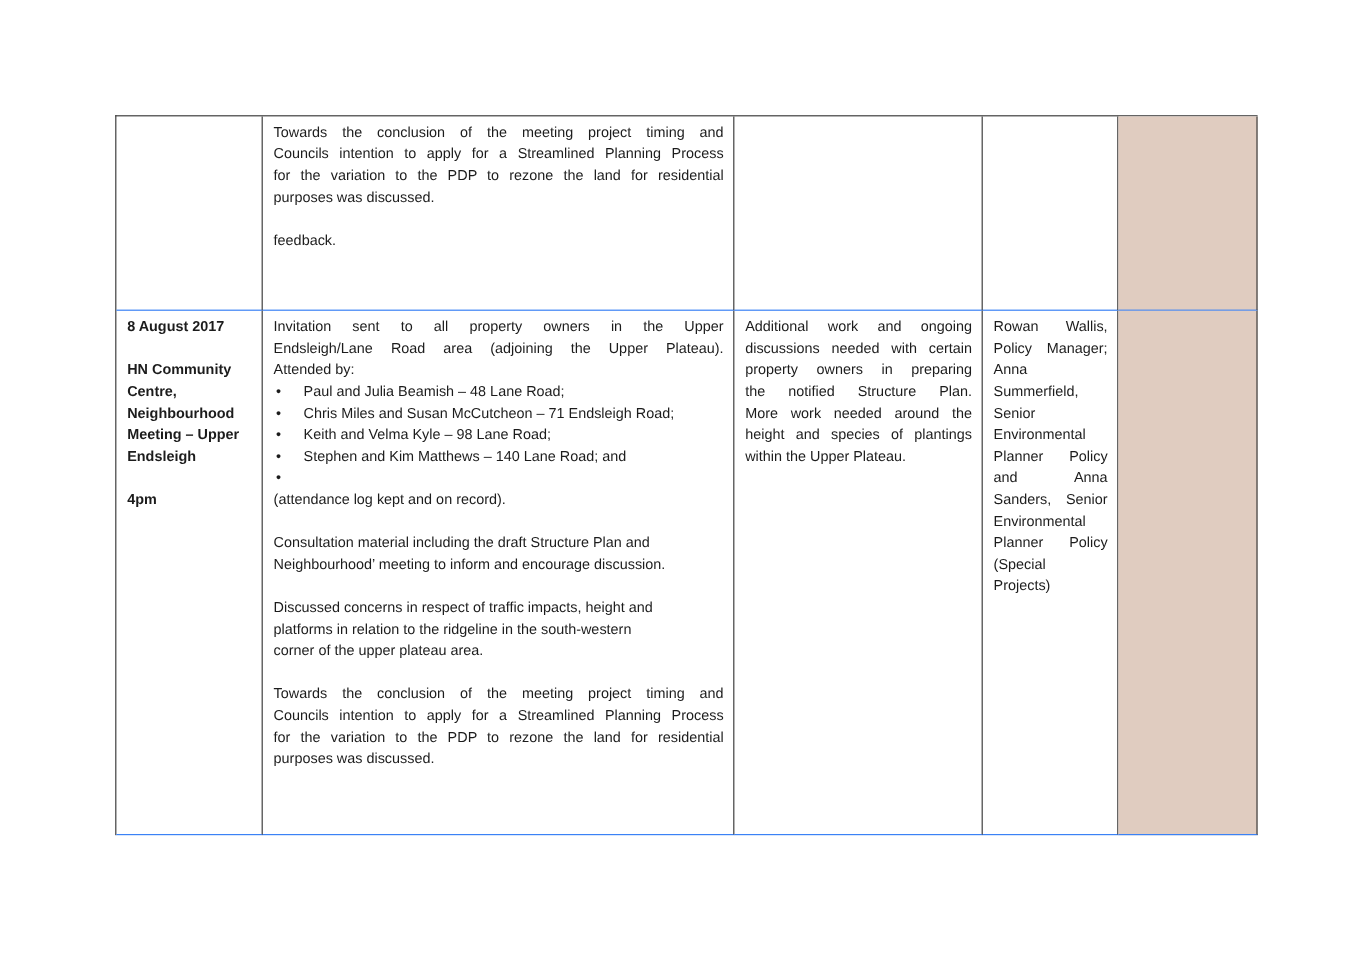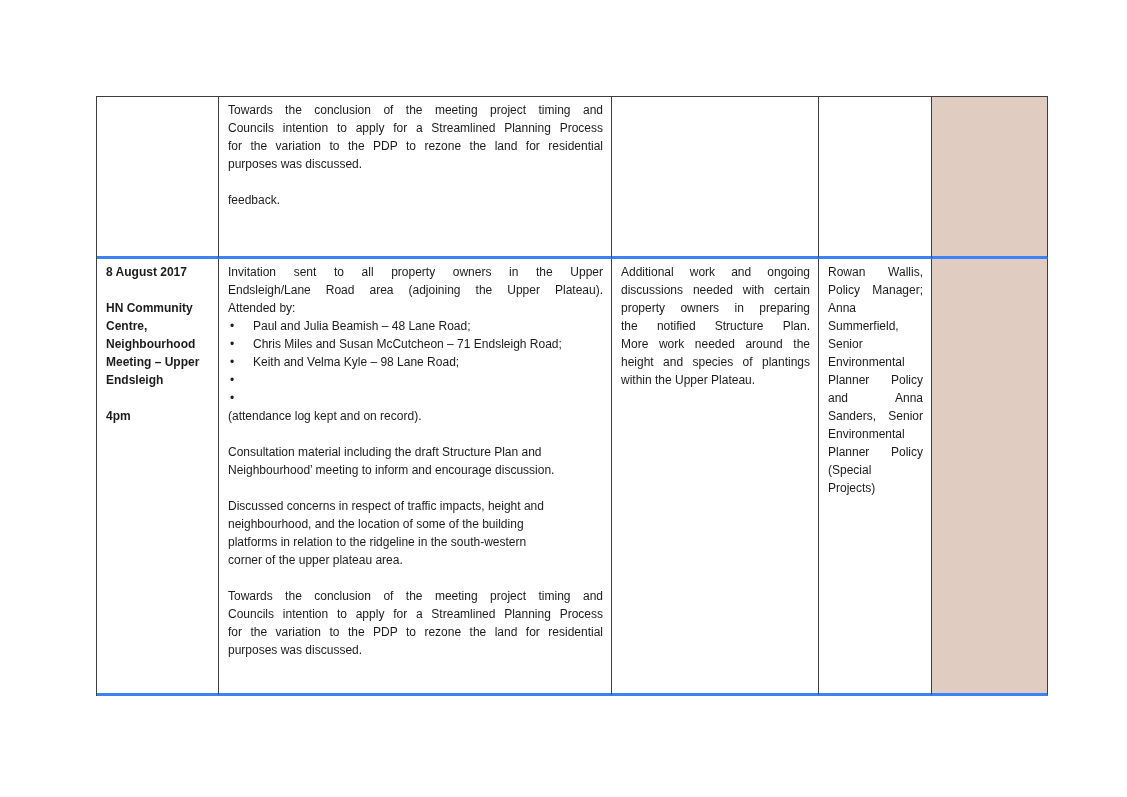--- a/index.html
+++ b/index.html
@@ -23,21 +23,21 @@
     top: 96px;
     display: grid;
     grid-template-columns: 122px 393px 207px 113px 116px;
     grid-template-rows: 162px 437px;
     border-top: 1px solid #3f3f3f;
     border-left: 1px solid #3f3f3f;
   }
   .cell {
     box-sizing: border-box;
     border-right: 1px solid #3f3f3f;
-    border-bottom: 3px solid #3b82f6;
+    border-bottom: 1px solid #3b82f6;
     padding: 4px 8px 0 9px;
     font-size: 12px;
     color: #1c1c1c;
     overflow: hidden;
   }
   .cell.hl { background: #e0ccc0; }
   .cell.bold { font-weight: 700; }
   .line {
     line-height: 18px;
     min-height: 18px;
@@ -85,29 +85,28 @@
         <div class="line g">&nbsp;</div>
         <div class="line l">4pm</div>
       </div>
       <div class="cell">
         <div class="line j">Invitation sent to all property owners in the Upper</div>
         <div class="line j">Endsleigh/Lane Road area (adjoining the Upper Plateau).</div>
         <div class="line l">Attended by:</div>
         <div class="line b"><span class="bullet">•</span><span>Paul and Julia Beamish – 48 Lane Road;</span></div>
         <div class="line b"><span class="bullet">•</span><span>Chris Miles and Susan McCutcheon – 71 Endsleigh Road;</span></div>
         <div class="line b"><span class="bullet">•</span><span>Keith and Velma Kyle – 98 Lane Road;</span></div>
-        <div class="line b"><span class="bullet">•</span></div>
+        <div class="line b"><span class="bullet">•</span><span>Stephen and Kim Matthews – 140 Lane Road; and</span></div>
         <div class="line b"><span class="bullet">•</span></div>
         <div class="line l">(attendance log kept and on record).</div>
         <div class="line g">&nbsp;</div>
         <div class="line l">Consultation material including the draft Structure Plan and</div>
         <div class="line l">Neighbourhood’ meeting to inform and encourage discussion.</div>
         <div class="line g">&nbsp;</div>
         <div class="line l">Discussed concerns in respect of traffic impacts, height and</div>
-        <div class="line l">neighbourhood, and the location of some of the building</div>
         <div class="line l">platforms in relation to the ridgeline in the south-western</div>
         <div class="line l">corner of the upper plateau area.</div>
         <div class="line g">&nbsp;</div>
         <div class="line j">Towards the conclusion of the meeting project timing and</div>
         <div class="line j">Councils intention to apply for a Streamlined Planning Process</div>
         <div class="line j">for the variation to the PDP to rezone the land for residential</div>
         <div class="line l">purposes was discussed.</div>
       </div>
       <div class="cell">
         <div class="line j">Additional work and ongoing</div>

